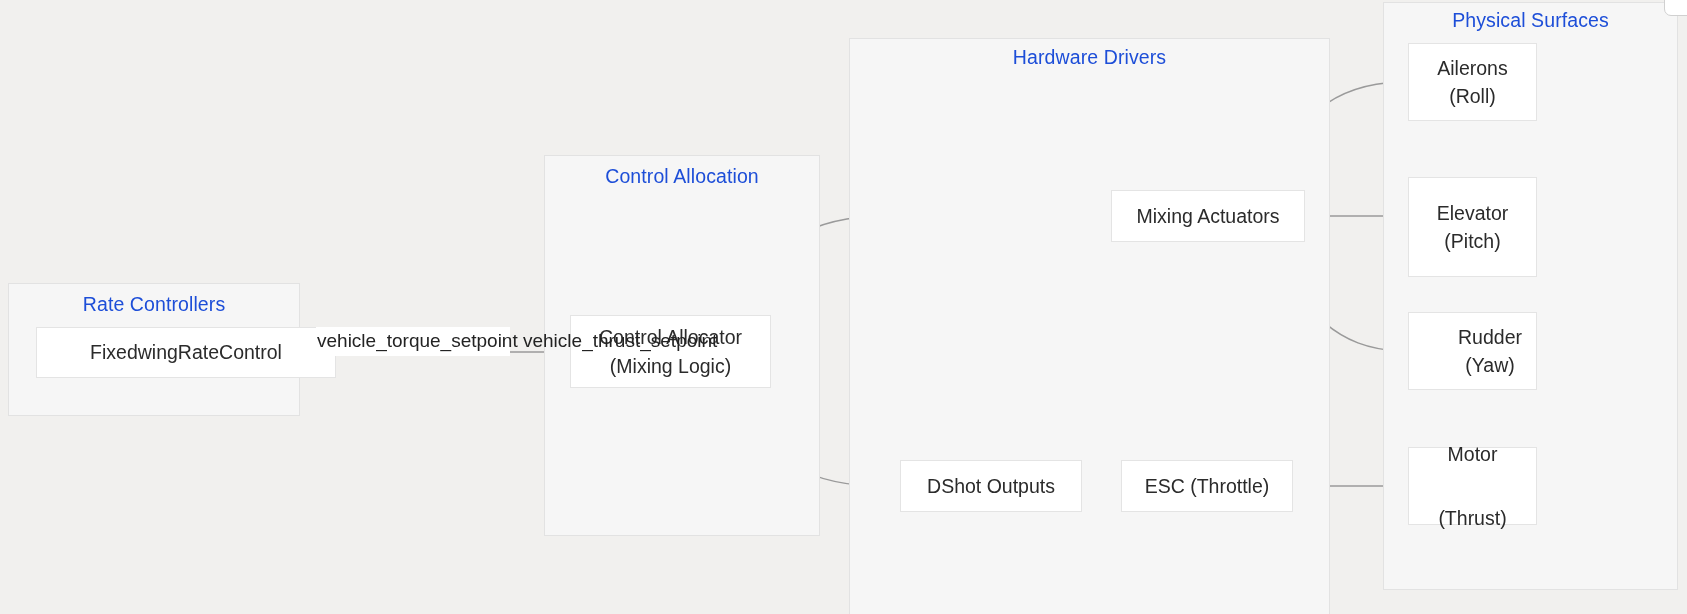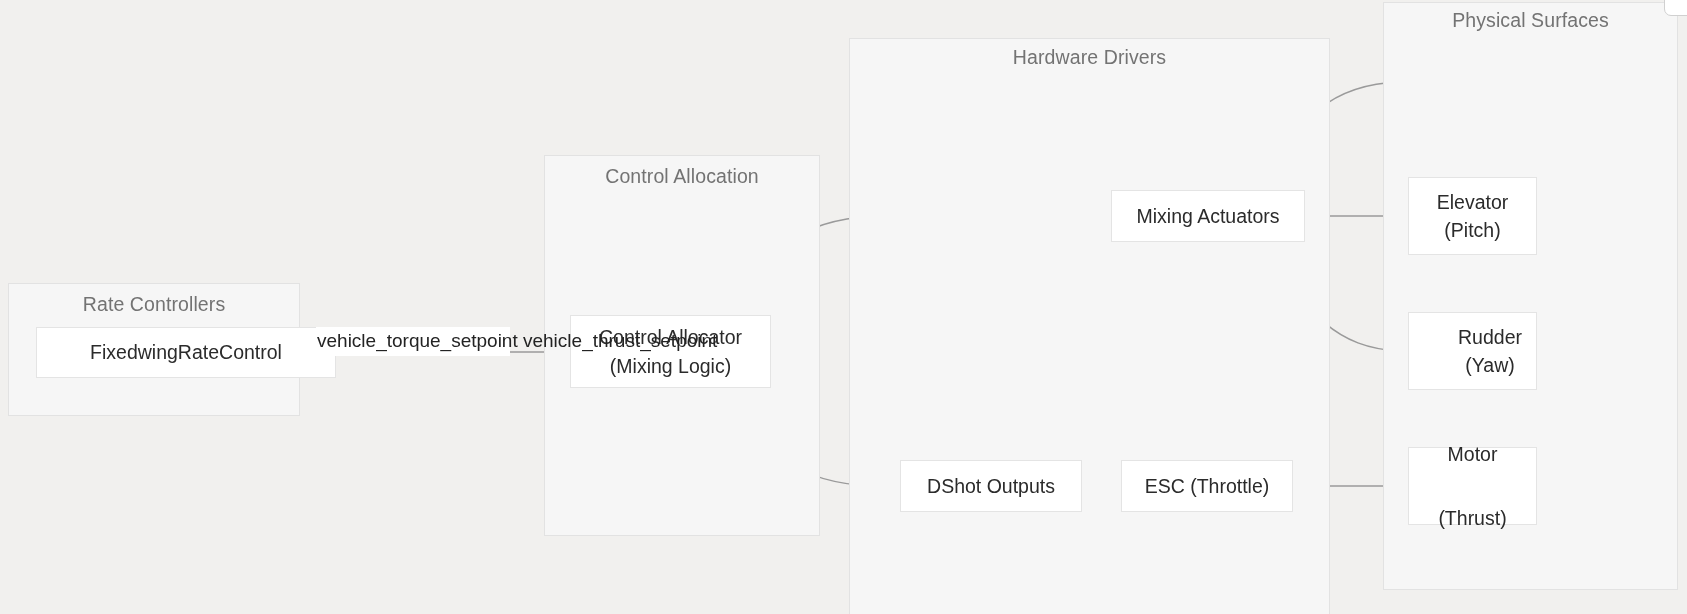--- a/index.html
+++ b/index.html
@@ -29,21 +29,21 @@
     background: #f6f6f6;
     border: 1px solid #e2e2e2;
     box-sizing: border-box;
   }
   .cluster-title {
     position: absolute;
     left: 0;
     right: 0;
     text-align: center;
     font-size: 19.5px;
-    color: #737373;
+    color: #1d4ed8;
     letter-spacing: 0.1px;
     white-space: nowrap;
   }
   .node {
     position: absolute;
     background: #ffffff;
     border: 1px solid #e4e4e4;
     box-sizing: border-box;
     display: flex;
     flex-direction: column;
@@ -138,22 +138,26 @@
   </div>
 
   <div class="node" style="left:1111px; top:190px; width:194px; height:52px;">
     <span class="ln">Mixing Actuators</span>
   </div>
 
   <div class="node" style="left:1121px; top:460px; width:172px; height:52px;">
     <span class="ln">ESC (Throttle)</span>
   </div>
 
+  <div class="node" style="left:1408px; top:43px; width:129px; height:78px;">
+    <span class="ln">Ailerons</span>
+    <span class="ln">(Roll)</span>
+  </div>
 
-  <div class="node" style="left:1408px; top:177px; width:129px; height:78px;">
+  <div class="node" style="left:1408px; top:177px; width:129px; height:100px;">
     <span class="ln">Elevator</span>
     <span class="ln">(Pitch)</span>
   </div>
 
   <div class="node" style="left:1408px; top:312px; width:129px; height:78px;padding-left:35px;">
     <span class="ln">Rudder</span>
     <span class="ln">(Yaw)</span>
   </div>
 
   <div class="node" style="left:1408px; top:447px; width:129px; height:78px;gap:36px;">

